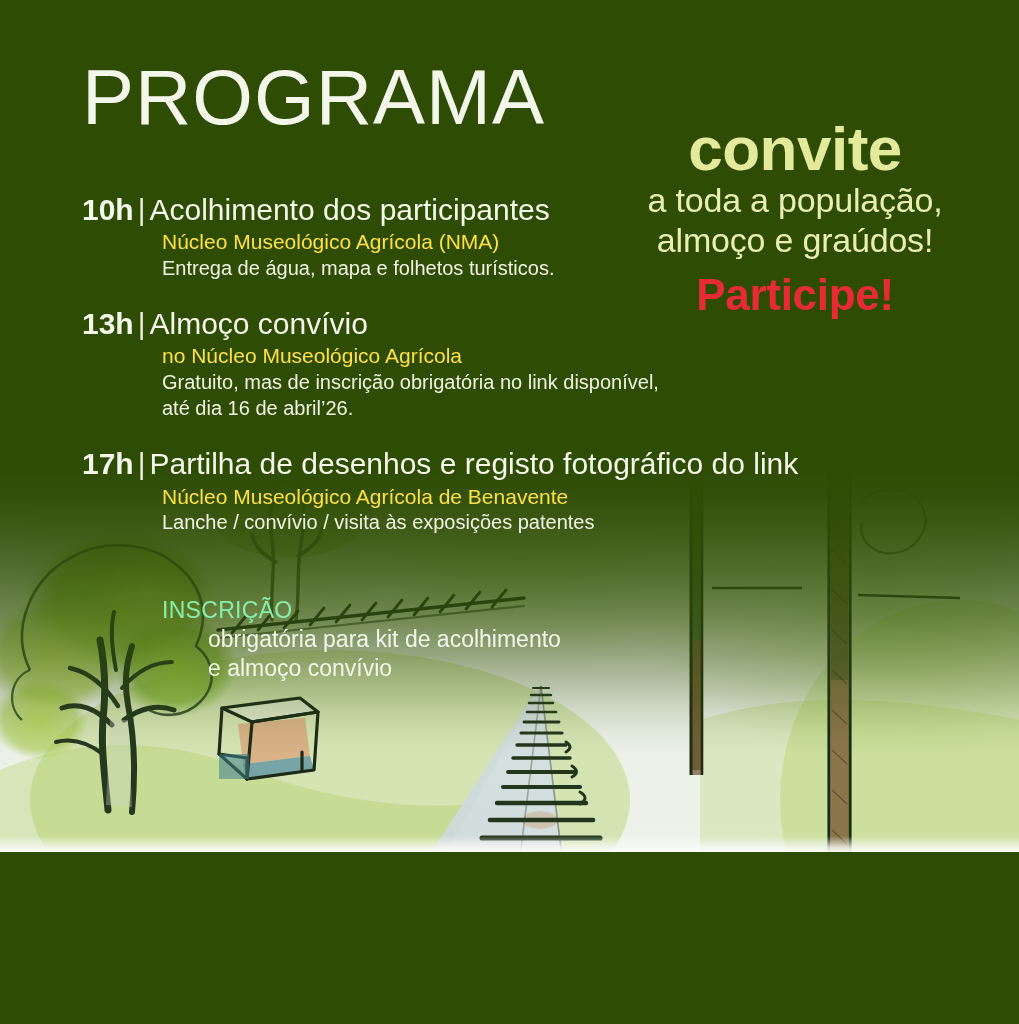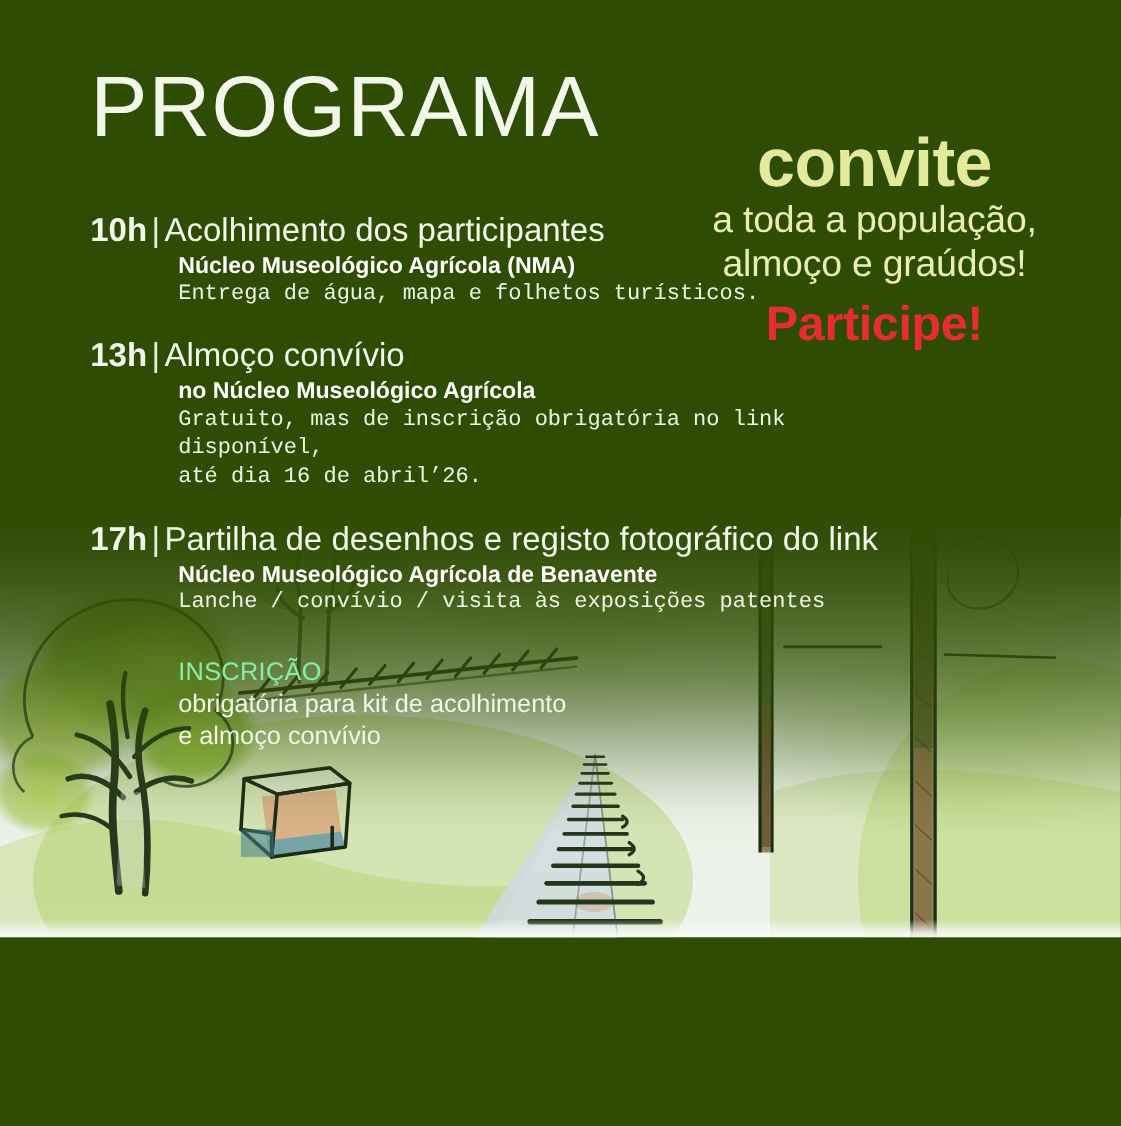--- a/index.html
+++ b/index.html
@@ -82,34 +82,34 @@
   .slot { margin-bottom:25px; }
   .slot-head {
     font-size:30px; color:#f3f8ec; line-height:1.18;
     white-space:nowrap;
   }
   .slot-time { font-weight:bold; }
   .slot-sep  { font-weight:300; color:#e8efdc; padding:0 4px; }
   .slot-title{ font-weight:400; }
   .slot-venue {
     margin-left:80px; margin-top:2px;
-    font-size:21px; font-weight:bold; color:#ffffff; line-height:1.2;
+    font-size:21px; font-weight:normal; color:#fde047; line-height:1.2;
   }
   .slot-detail {
     margin-left:80px;
-    font-size:20px; font-weight:300; color:#eef4e4; line-height:1.32;font-family:Liberation Mono, monospace;
+    font-size:20px; font-weight:300; color:#eef4e4; line-height:1.32;
   }
 
   #registration { position:absolute; left:162px; top:596px; }
   #reg-title {
     font-size:23px; font-weight:400; letter-spacing:0.3px;
     color:#86efac; line-height:1.25;
   }
   .reg-line {
-    font-size:23px; font-weight:300; color:#f2f7ea; line-height:1.28;
+    font-size:23px; font-weight:300; color:#f2f7ea; line-height:1.28;margin-left:46px;
   }
 </style>
 </head>
 <body>
 
 <div id="poster">
 
   <div id="illustration">
     <svg viewBox="0 0 1019 554" xmlns="http://www.w3.org/2000/svg" preserveAspectRatio="none">
       <defs>

